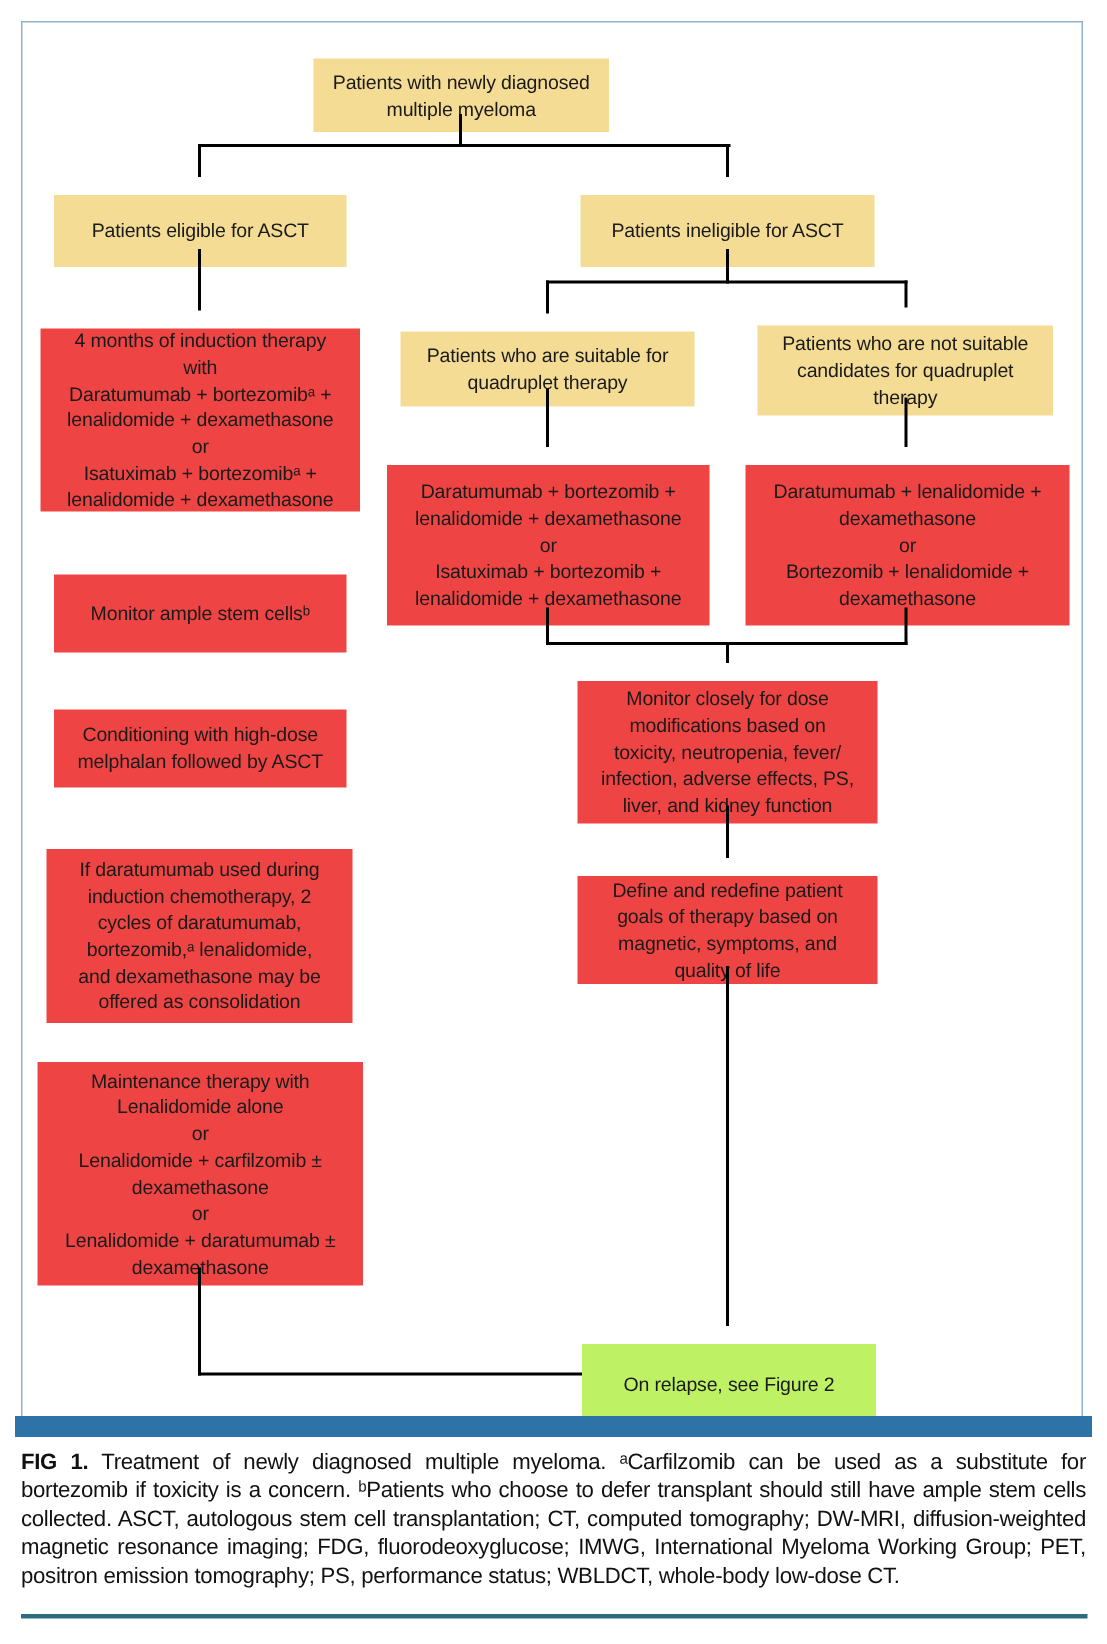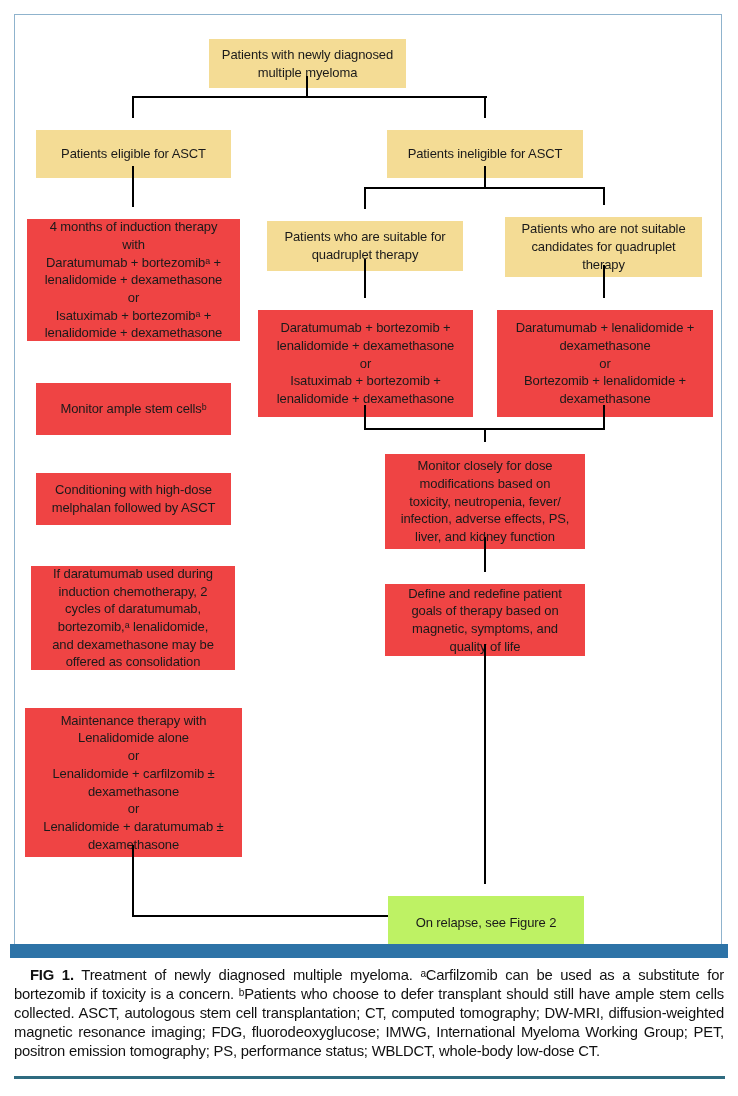--- a/index.html
+++ b/index.html
@@ -21,21 +21,21 @@
   .yellow{background:#f4dc95;}
   .blue{background:#ef4444;}
   .orange{background:#bef264;}
   .line{position:absolute;background:#000;}
   .divider-bar{position:absolute;left:10px;top:944px;width:718px;height:14px;background:#2d73a7;}
   .caption{
     position:absolute;left:14px;top:966px;width:710px;margin:0;
     font-size:14.8px;line-height:1.28;letter-spacing:-0.2px;
     text-align:justify;color:#111;
   }
-  .caption b{font-weight:bold;margin-left:16px;}
+  .caption b{font-weight:bold;}
   .bottom-rule{position:absolute;left:14px;top:1076px;width:711px;height:3px;background:#2f6b80;}
 </style>
 </head>
 <body>
 
 <div class="frame"></div>
 
 <div class="node yellow" style="left:209px;top:27px;width:197px;height:49px">
   <span class="node-text">Patients with newly diagnosed
 multiple myeloma</span>
@@ -61,21 +61,21 @@
 
 <div class="node blue" style="left:36px;top:371px;width:195px;height:52px">
   <span class="node-text">Monitor ample stem cellsᵇ</span>
 </div>
 
 <div class="node blue" style="left:36px;top:461px;width:195px;height:52px">
   <span class="node-text">Conditioning with high-dose
 melphalan followed by ASCT</span>
 </div>
 
-<div class="node blue" style="left:31px;top:554px;width:204px;height:104px">
+<div class="node blue" style="left:31px;top:554px;width:204px;height:116px">
   <span class="node-text">If daratumumab used during
 induction chemotherapy, 2
 cycles of daratumumab,
 bortezomib,ᵃ lenalidomide,
 and dexamethasone may be
 offered as consolidation</span>
 </div>
 
 <div class="node blue" style="left:25px;top:696px;width:217px;height:149px">
   <span class="node-text">Maintenance therapy with

